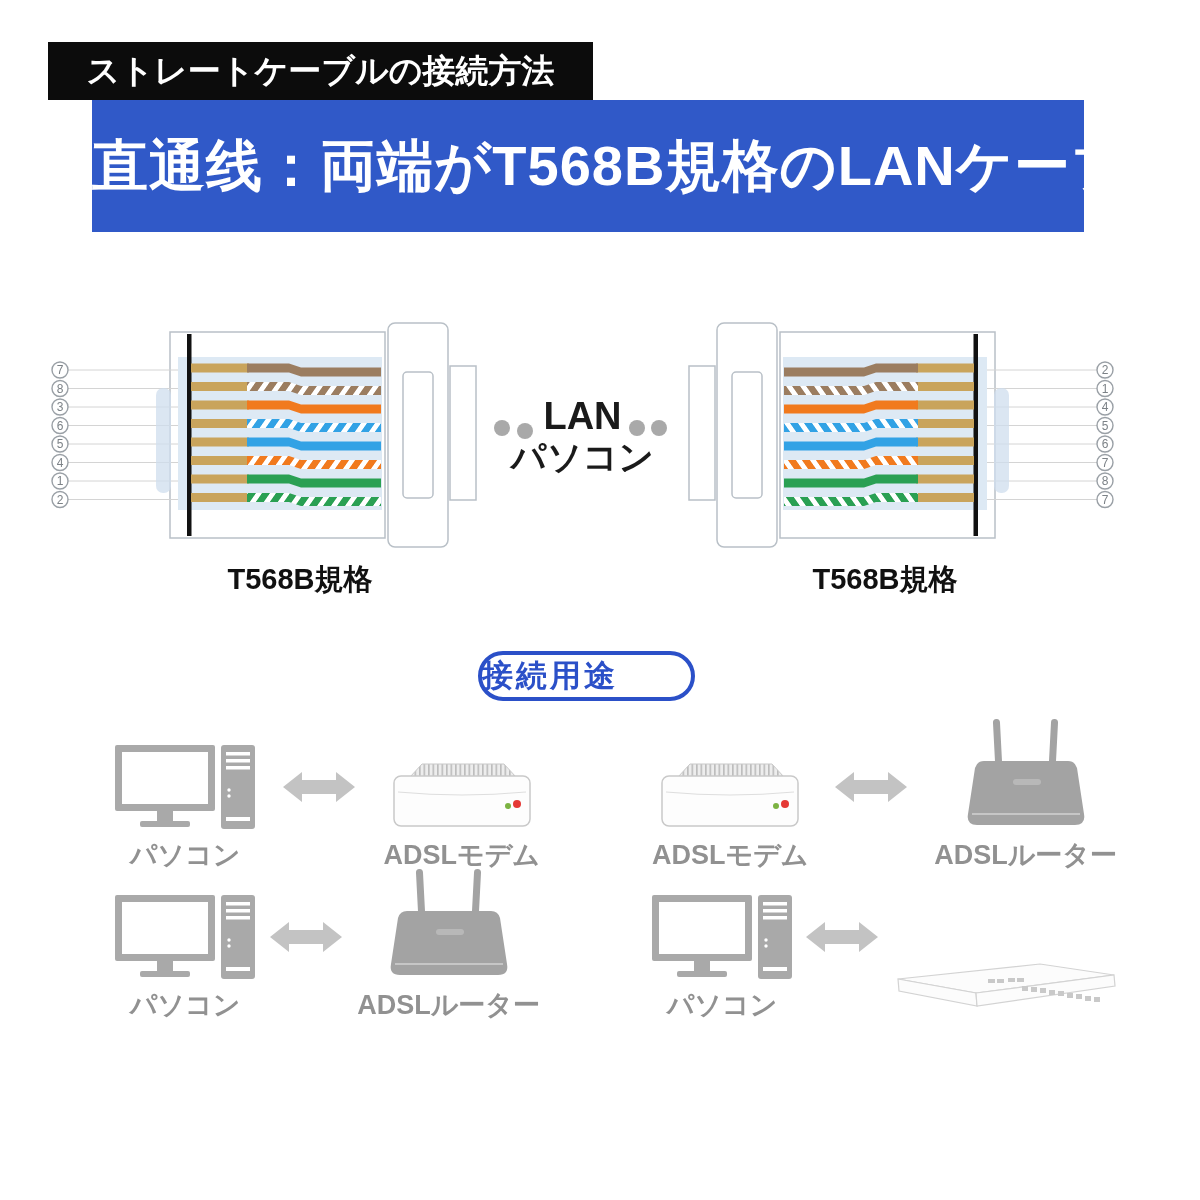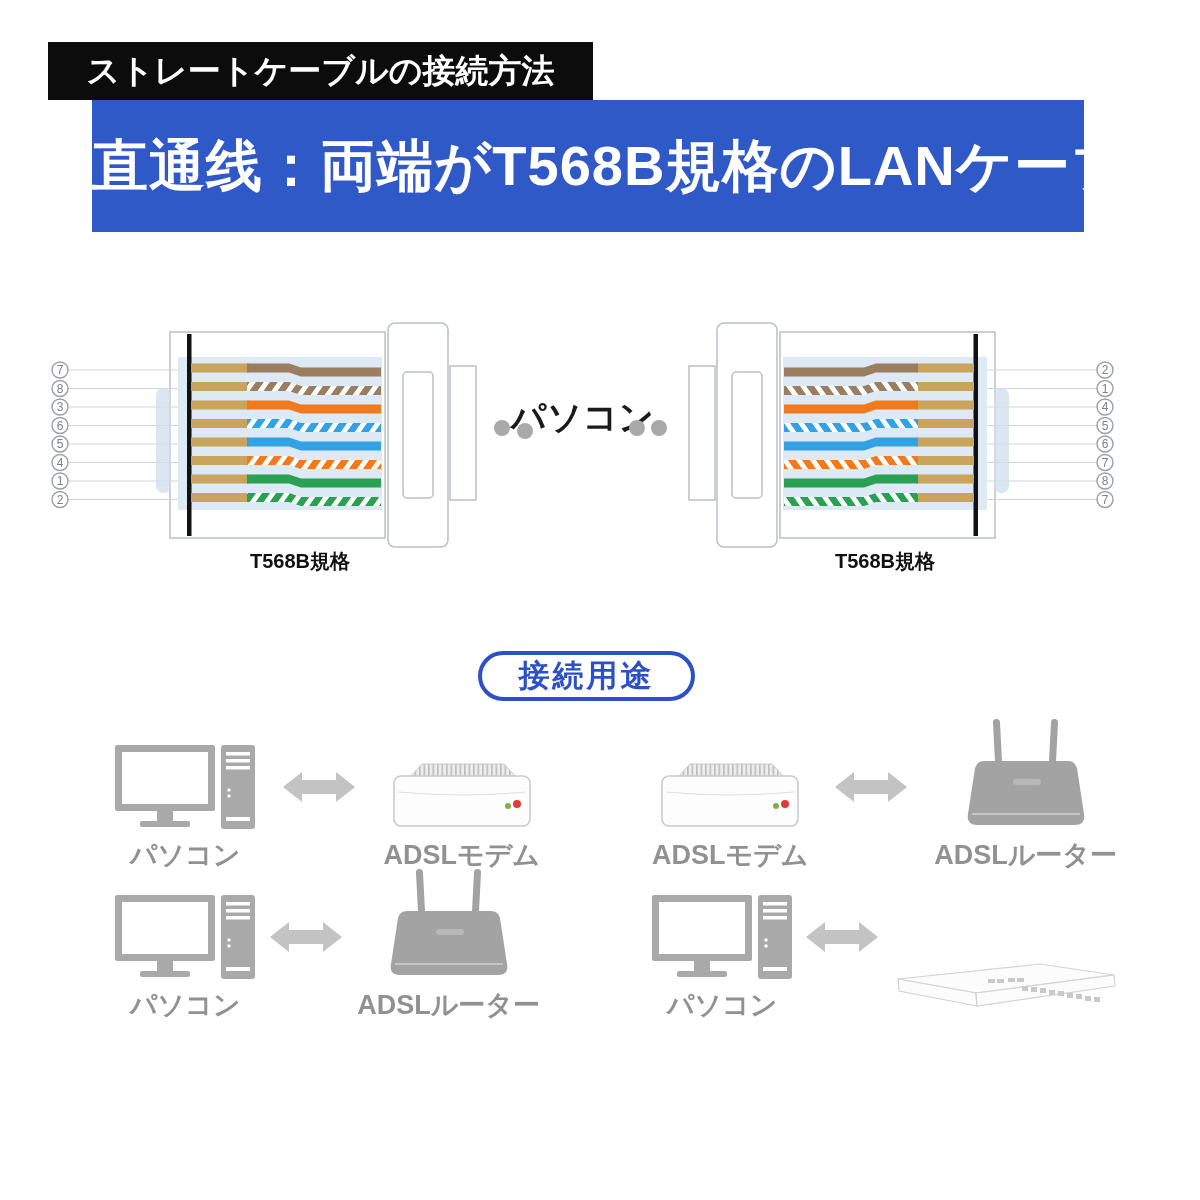--- a/index.html
+++ b/index.html
@@ -20,26 +20,26 @@
   .pin-t{font-size:12px;fill:#7c8287;text-anchor:middle;dominant-baseline:central;
          font-family:"Liberation Sans","DejaVu Sans",sans-serif;}
   .leader{stroke:#d4d4d4;stroke-width:1;}
   .outline{fill:#ffffff;stroke:var(--connector-outline,#b9c0c7);stroke-width:1.5;}
 
   .cable-label{left:490px;top:396px;width:185px;text-align:center;color:#1a1a1a;}
   .cable-label .l1{font-size:38px;font-weight:700;line-height:40px;}
   .cable-label .l2{font-size:35px;font-weight:700;line-height:42px;}
   .dot{width:16px;height:16px;border-radius:50%;background:#a9a9a9;}
 
-  .std-label{top:548px;width:280px;text-align:center;font-size:20px;font-weight:700;color:#111111;white-space:nowrap;}
+  .std-label{top:560px;width:280px;text-align:center;font-size:29px;font-weight:700;color:#111111;white-space:nowrap;}
 
   
   .pill{left:478px;top:651px;width:209px;height:42px;border:4px solid var(--pill-blue,#2b50c8);
         border-radius:27px;color:var(--pill-blue,#2b50c8);font-size:31px;font-weight:800;
-        text-align:center;line-height:42px;letter-spacing:3px;background:#ffffff;}
+        text-align:left;line-height:42px;letter-spacing:3px;background:#ffffff;}
 
   
   .pair{position:absolute;display:flex;justify-content:space-between;align-items:flex-end;}
   .device{display:flex;flex-direction:column;align-items:center;}
   .icon-slot{height:95px;display:flex;align-items:flex-end;justify-content:center;}
   .device-label{margin-top:4px;font-size:27px;font-weight:700;color:var(--label-gray,#919191);white-space:nowrap;}
   .pair-arrow{align-self:flex-end;margin-bottom:62px;}
 </style>
 </head>
 <body>
@@ -183,20 +183,21 @@
       <circle class="pin-c" cx="425" cy="146.5" r="8"></circle>
         <text class="pin-t" x="425" y="146.5">7</text>
       <circle class="pin-c" cx="425" cy="165" r="8"></circle>
         <text class="pin-t" x="425" y="165">8</text>
       <circle class="pin-c" cx="425" cy="183.5" r="8"></circle>
         <text class="pin-t" x="425" y="183.5">7</text>
     </g>
   </svg>
 
   <div class="abs cable-label">
+    <div class="l1">LAN</div>
     <div class="l2">パソコン</div>
   </div>
   <div class="abs dot" style="left:494px;top:420px"></div>
   <div class="abs dot" style="left:517px;top:423px"></div>
   <div class="abs dot" style="left:629px;top:420px"></div>
   <div class="abs dot" style="left:651px;top:420px"></div>
 
   <div class="abs std-label" style="left:160px">T568B規格</div>
   <div class="abs std-label" style="left:745px">T568B規格</div>
 

